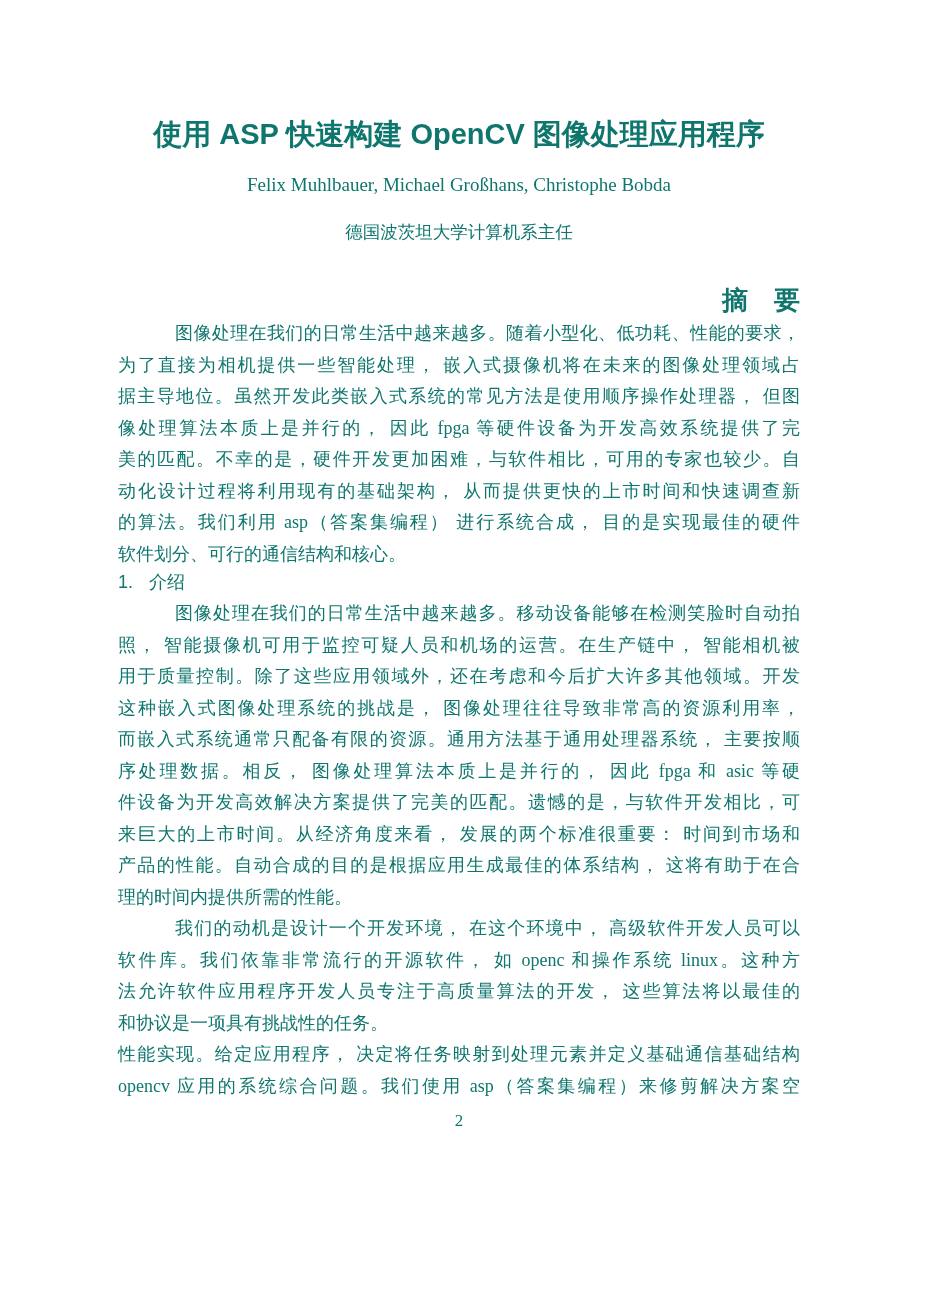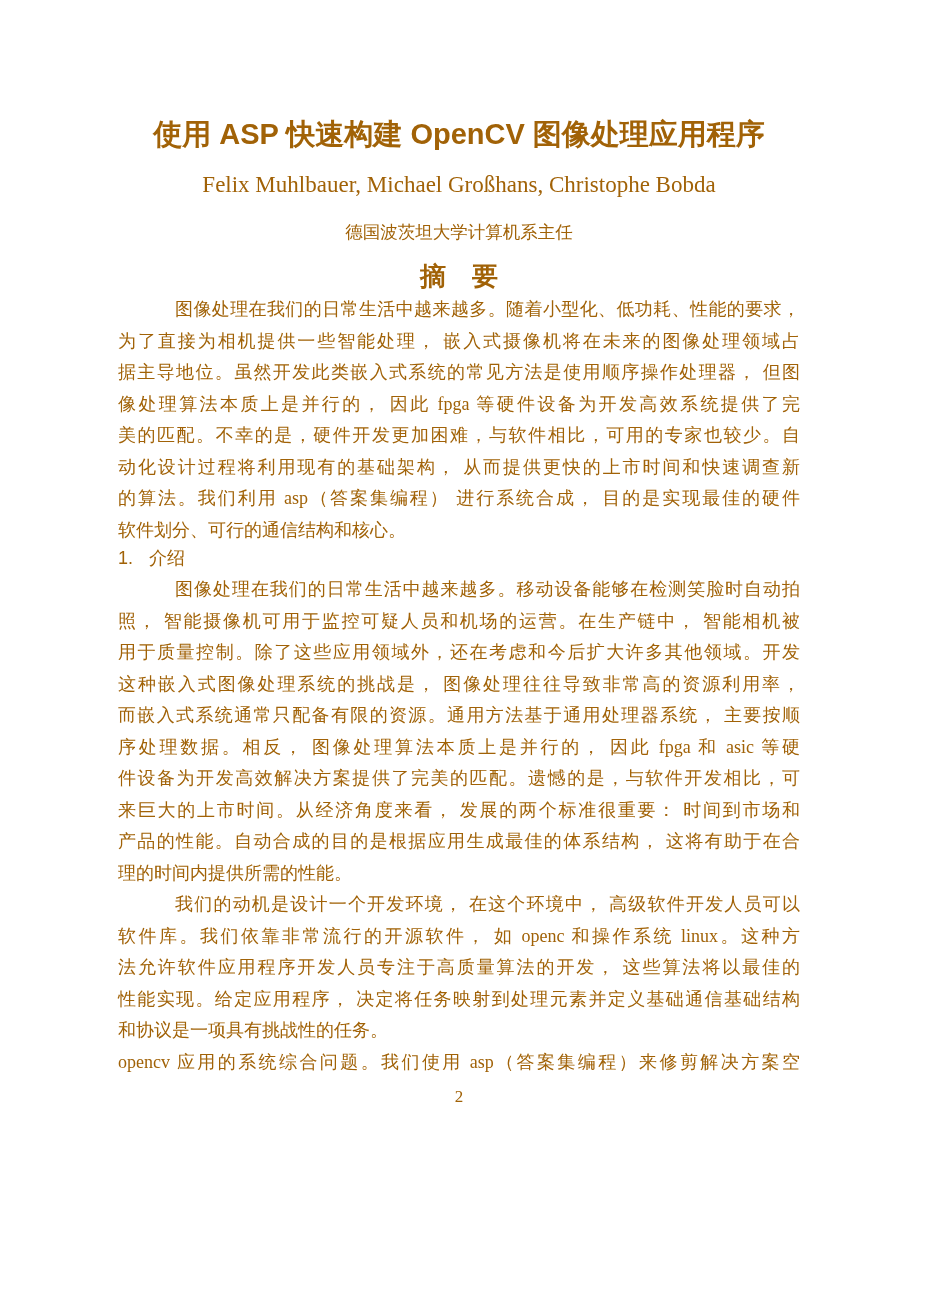--- a/index.html
+++ b/index.html
@@ -6,54 +6,54 @@
     margin: 0;
     padding: 0;
     background: #ffffff;
   }
   .page {
     position: relative;
     box-sizing: border-box;
     width: 925px;
     height: 1309px;
     background: #ffffff;
-    color: #a16207;
+    color: #0f766e;
     padding: 112px 125px 0 118px;
     font-family: "Liberation Serif", "DejaVu Serif", serif;
     font-size: 18px;
     line-height: 31.5px;
     overflow: hidden;
   }
   .doc-title {
     font-family: "Liberation Sans", "DejaVu Sans", sans-serif;
     font-size: 29px;
     font-weight: bold;
     text-align: center;
     line-height: 44px;
     white-space: nowrap;
   }
   .authors {
-    font-size: 23px;
+    font-size: 19px;
     text-align: center;
     line-height: 30px;
     margin-top: 14px;
   }
   .affiliation {
     font-size: 17.5px;
     text-align: center;
     line-height: 28px;
     margin-top: 18px;
   }
   .abstract-heading {
     font-family: "Liberation Sans", "DejaVu Sans", sans-serif;
     font-size: 26px;
     font-weight: bold;
-    text-align: center;
+    text-align: right;
     line-height: 36px;
-    margin-top: 12px;
+    margin-top: 36px;
   }
   .line {
     text-align: justify;
     text-align-last: justify;
   }
   .line.end {
     text-align-last: left;
   }
   .line.indent {
     text-indent: 57px;
@@ -113,22 +113,22 @@
     <div class="line">件设备为开发高效解决方案提供了完美的匹配。遗憾的是，与软件开发相比，可</div>
     <div class="line">来巨大的上市时间。从经济角度来看， 发展的两个标准很重要： 时间到市场和</div>
     <div class="line">产品的性能。自动合成的目的是根据应用生成最佳的体系结构， 这将有助于在合</div>
     <div class="line end">理的时间内提供所需的性能。</div>
   </div>
 
   <div class="para">
     <div class="line indent">我们的动机是设计一个开发环境， 在这个环境中， 高级软件开发人员可以</div>
     <div class="line">软件库。我们依靠非常流行的开源软件， 如 openc 和操作系统 linux。这种方</div>
     <div class="line">法允许软件应用程序开发人员专注于高质量算法的开发， 这些算法将以最佳的</div>
+    <div class="line end">和协议是一项具有挑战性的任务。</div>
     <div class="line">性能实现。给定应用程序， 决定将任务映射到处理元素并定义基础通信基础结构</div>
-    <div class="line end">和协议是一项具有挑战性的任务。</div>
   </div>
 
   <div class="para">
     <div class="line">opencv 应用的系统综合问题。我们使用 asp（答案集编程）来修剪解决方案空</div>
   </div>
 
   <div class="page-number">2</div>
 
 </div>
 

